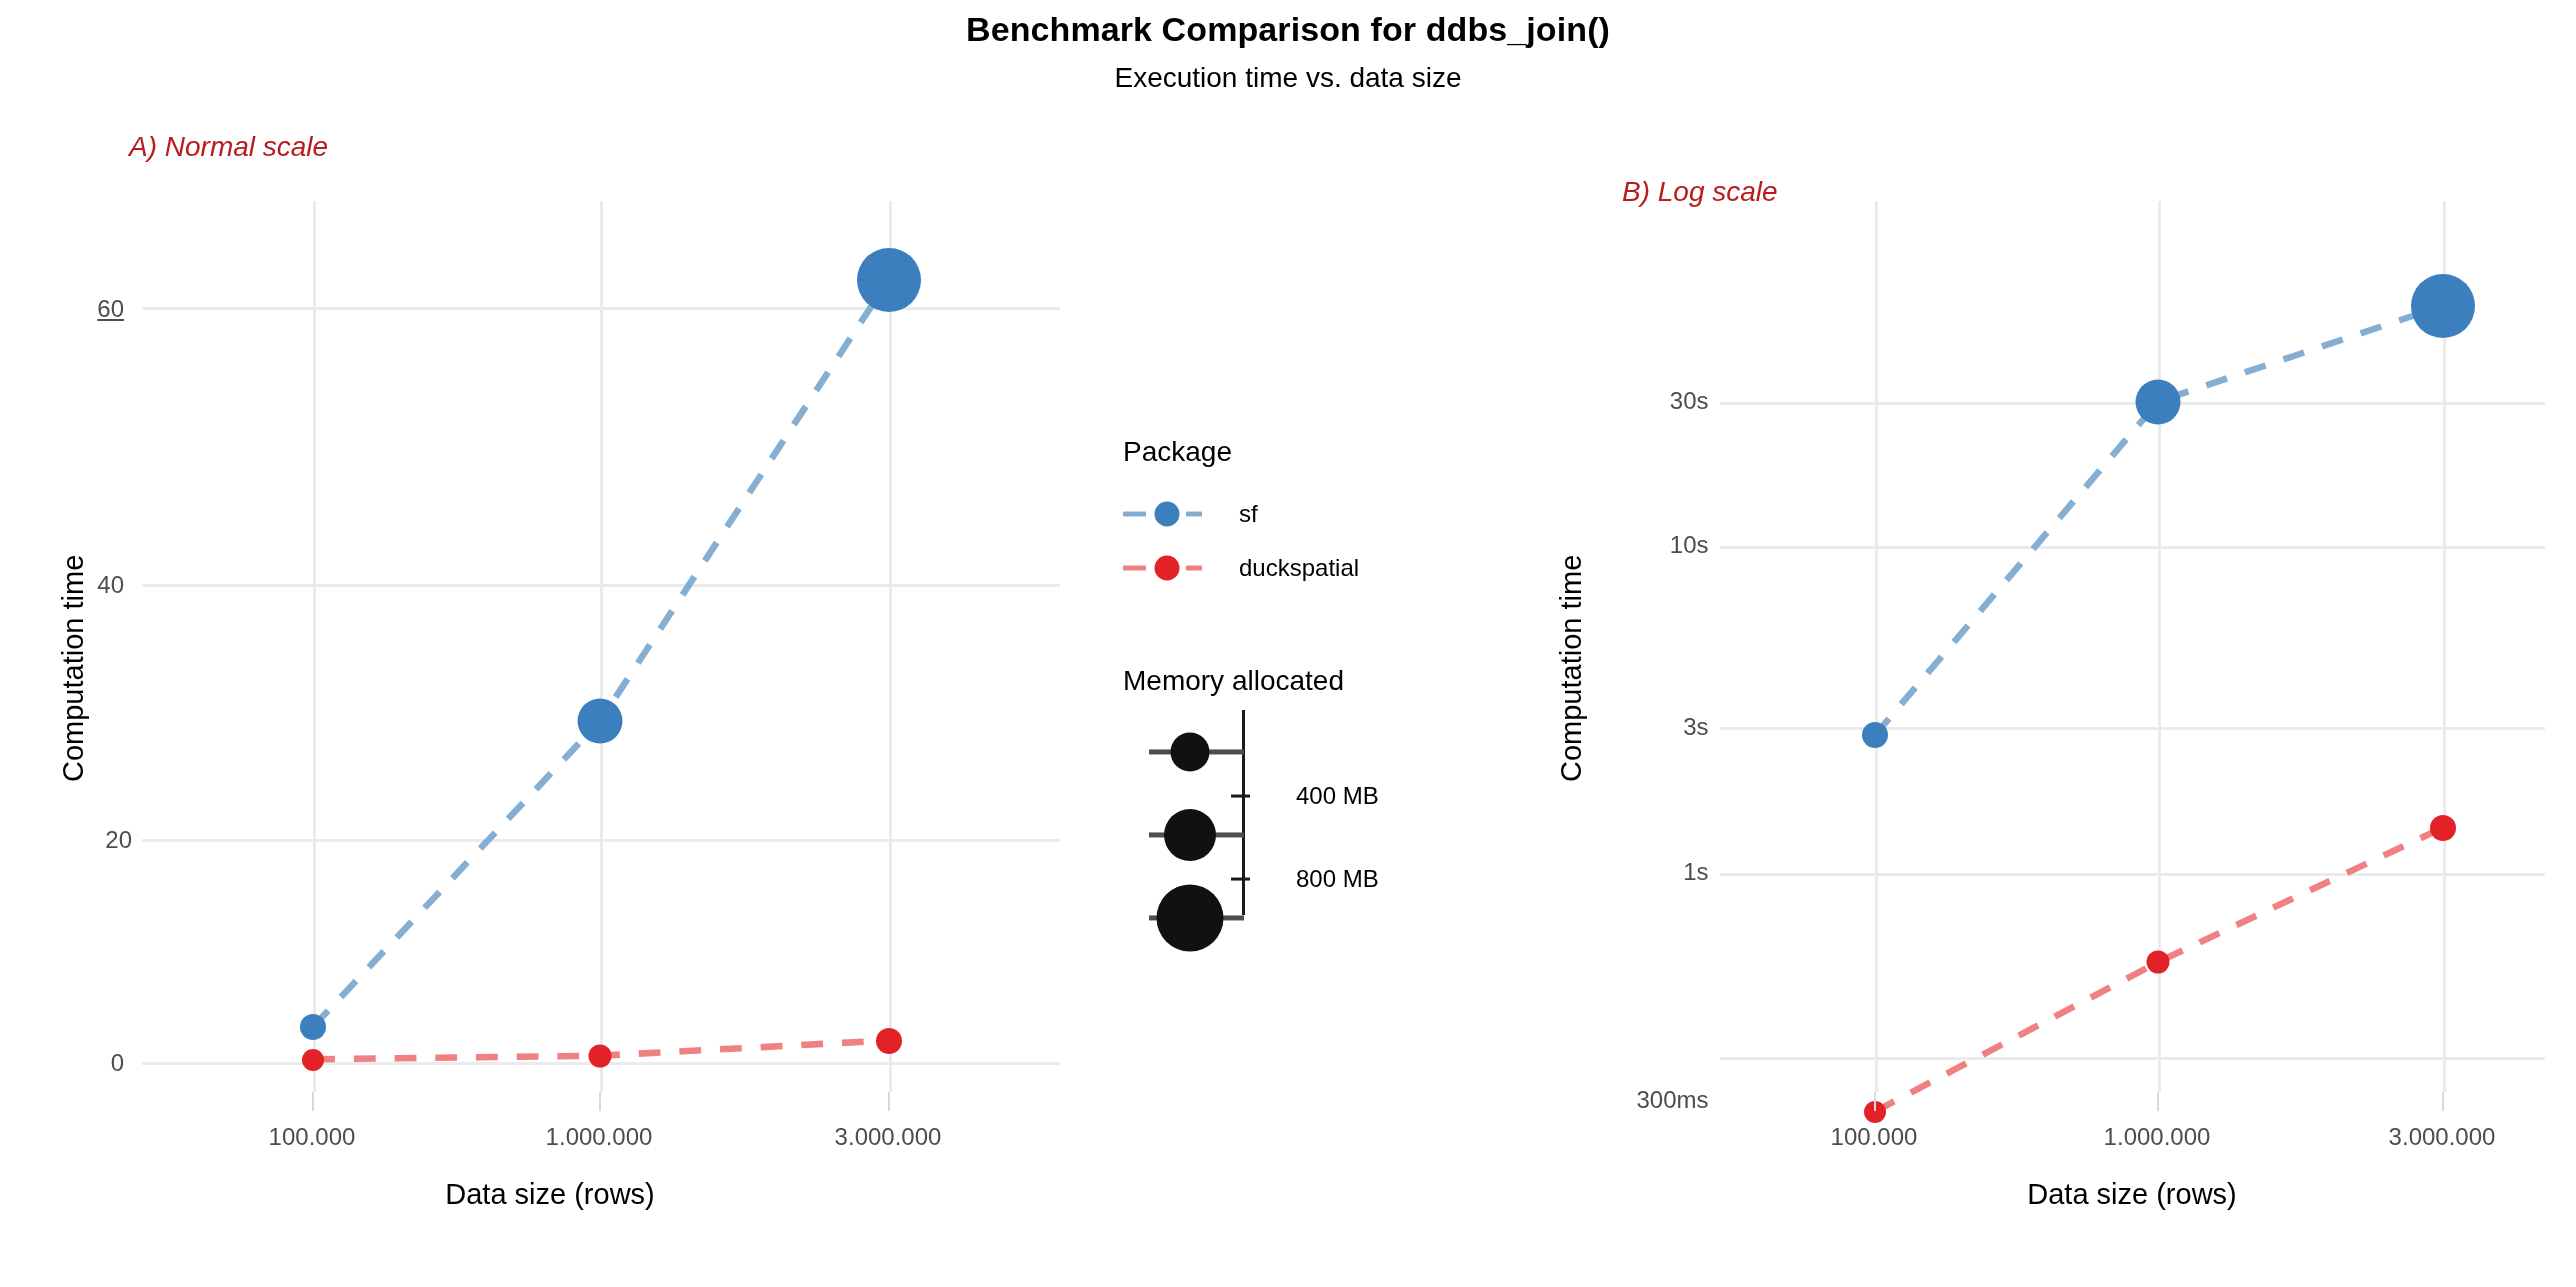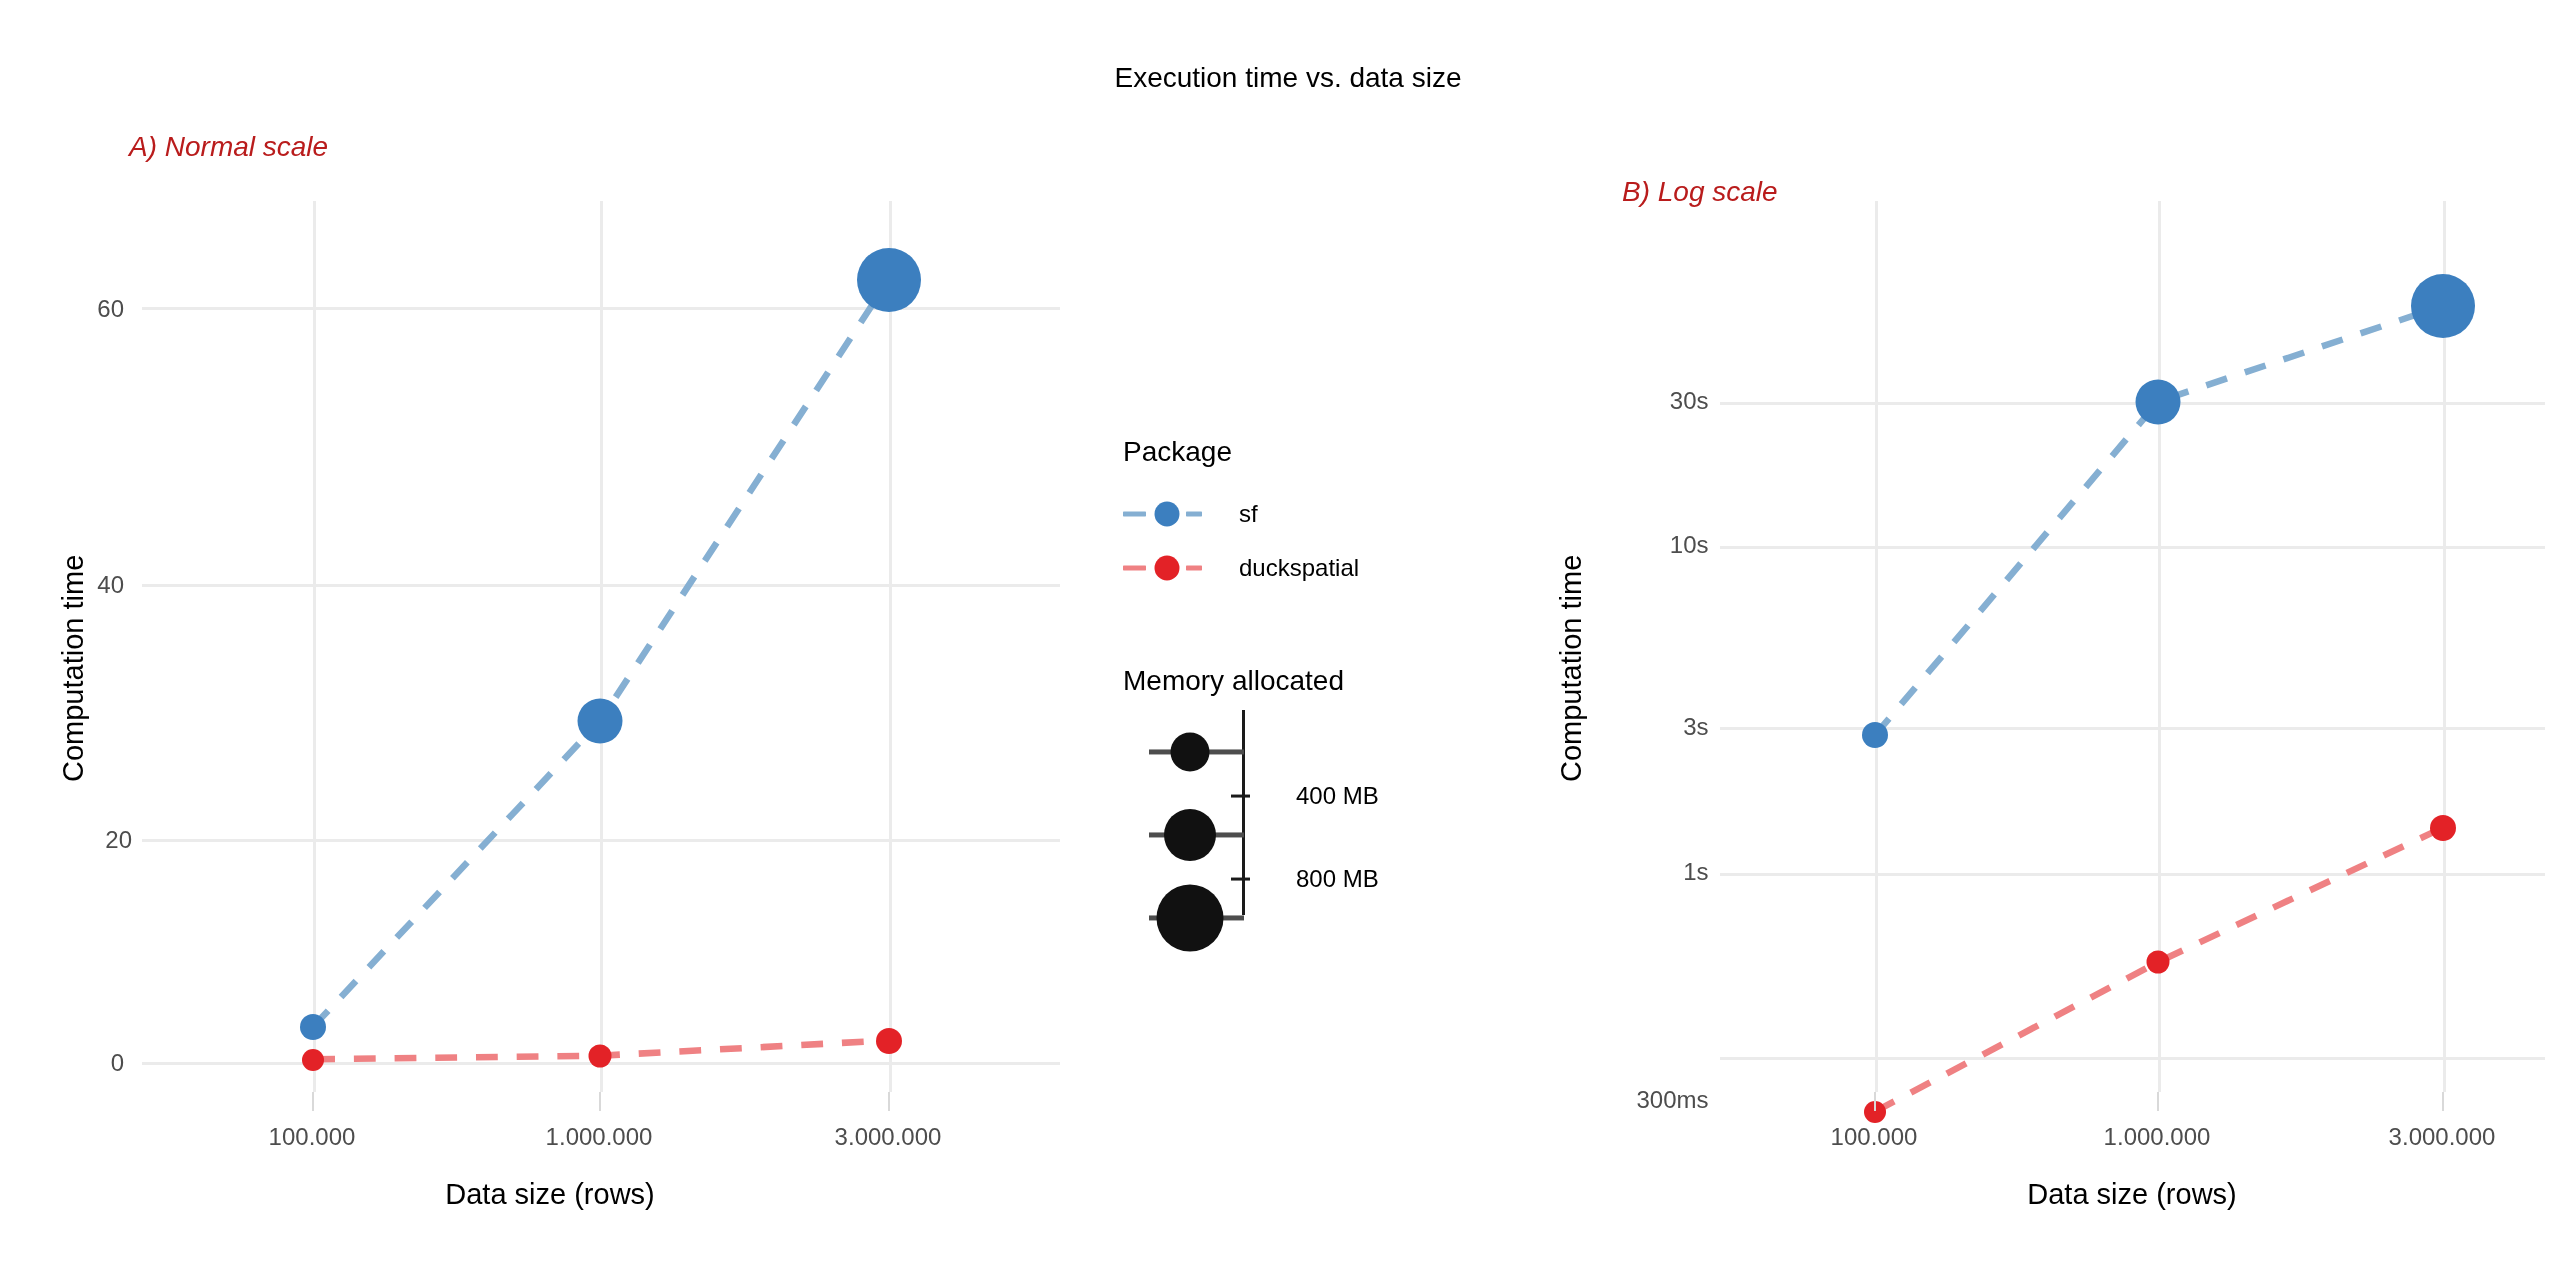--- a/index.html
+++ b/index.html
@@ -59,32 +59,33 @@
   .size-tick{position:absolute;height:2.9px;width:19px;background:#1a1a1a;
       transform:translateY(-50%);}
   .size-label{position:absolute;font-size:24px;color:#000;white-space:nowrap;
       transform:translateY(-50%);margin-left:25px;}
 </style>
 </head>
 <body>
 
 <div class="fig">
 
+  <div id="main-title">Benchmark Comparison for ddbs_join()</div>
   <div id="sub-title">Execution time vs. data size</div>
 
   <div class="panel" style="left:0;top:0;width:1062px;height:1288px;">
 
     <div class="panel-title" style="left:129px;top:131px;">A) Normal scale</div>
 
     <div class="axis-title-y" style="left:57px;top:782px;">Computation time</div>
 
     <div class="ytick" style="left:44px;width:80px;top:1063px;">0</div>
     <div class="ytick" style="left:52px;width:80px;top:840px;">20</div>
     <div class="ytick" style="left:44px;width:80px;top:585px;">40</div>
-    <div class="ytick" style="left:44px;width:80px;top:309px;">60</div>
+    <div class="ytick" style="left:44px;width:80px;top:309px;text-decoration:underline;">60</div>
 
     <div class="plotarea" style="left:142px;top:201px;width:918px;height:891px;">
 
       <div class="gridh" style="top:861px;"></div>
       <div class="gridh" style="top:638px;"></div>
       <div class="gridh" style="top:383px;"></div>
       <div class="gridh" style="top:106px;"></div>
 
       <div class="gridv" style="left:171px;"></div>
       <div class="gridv" style="left:458px;"></div>

